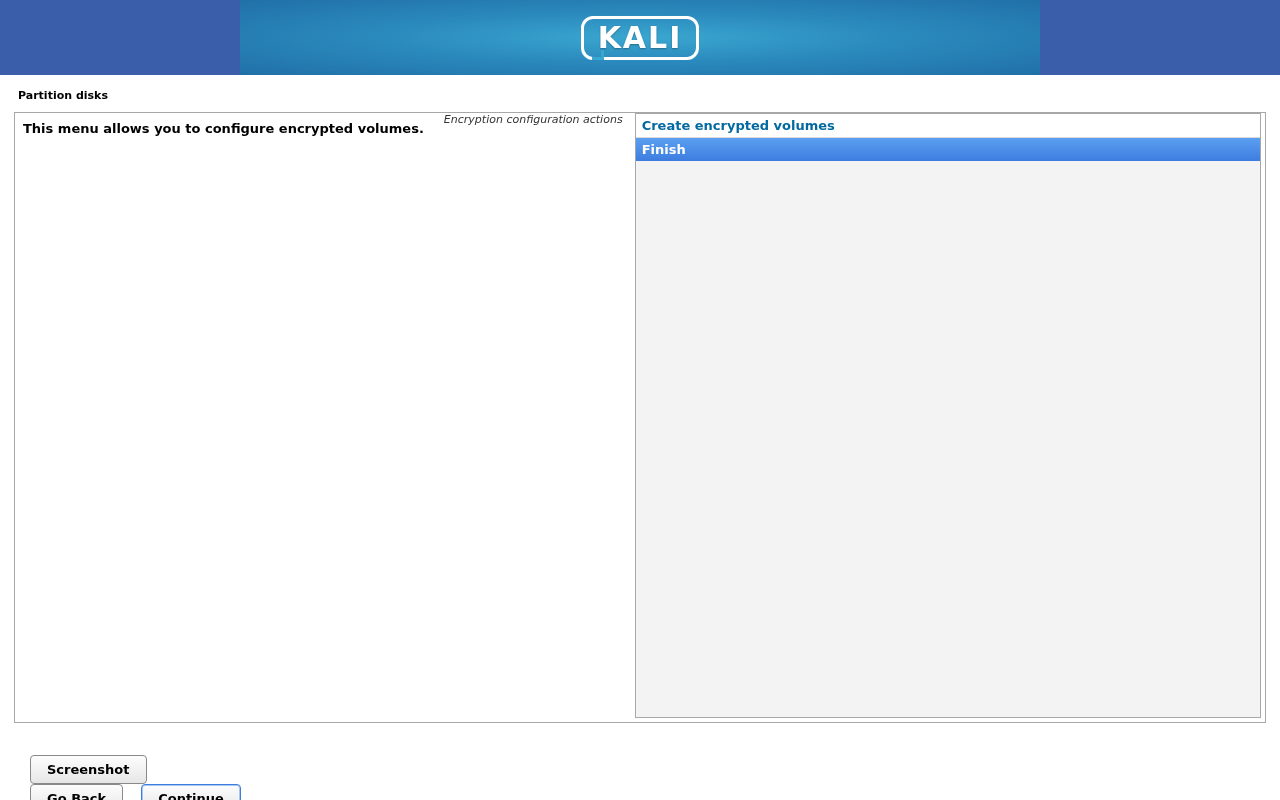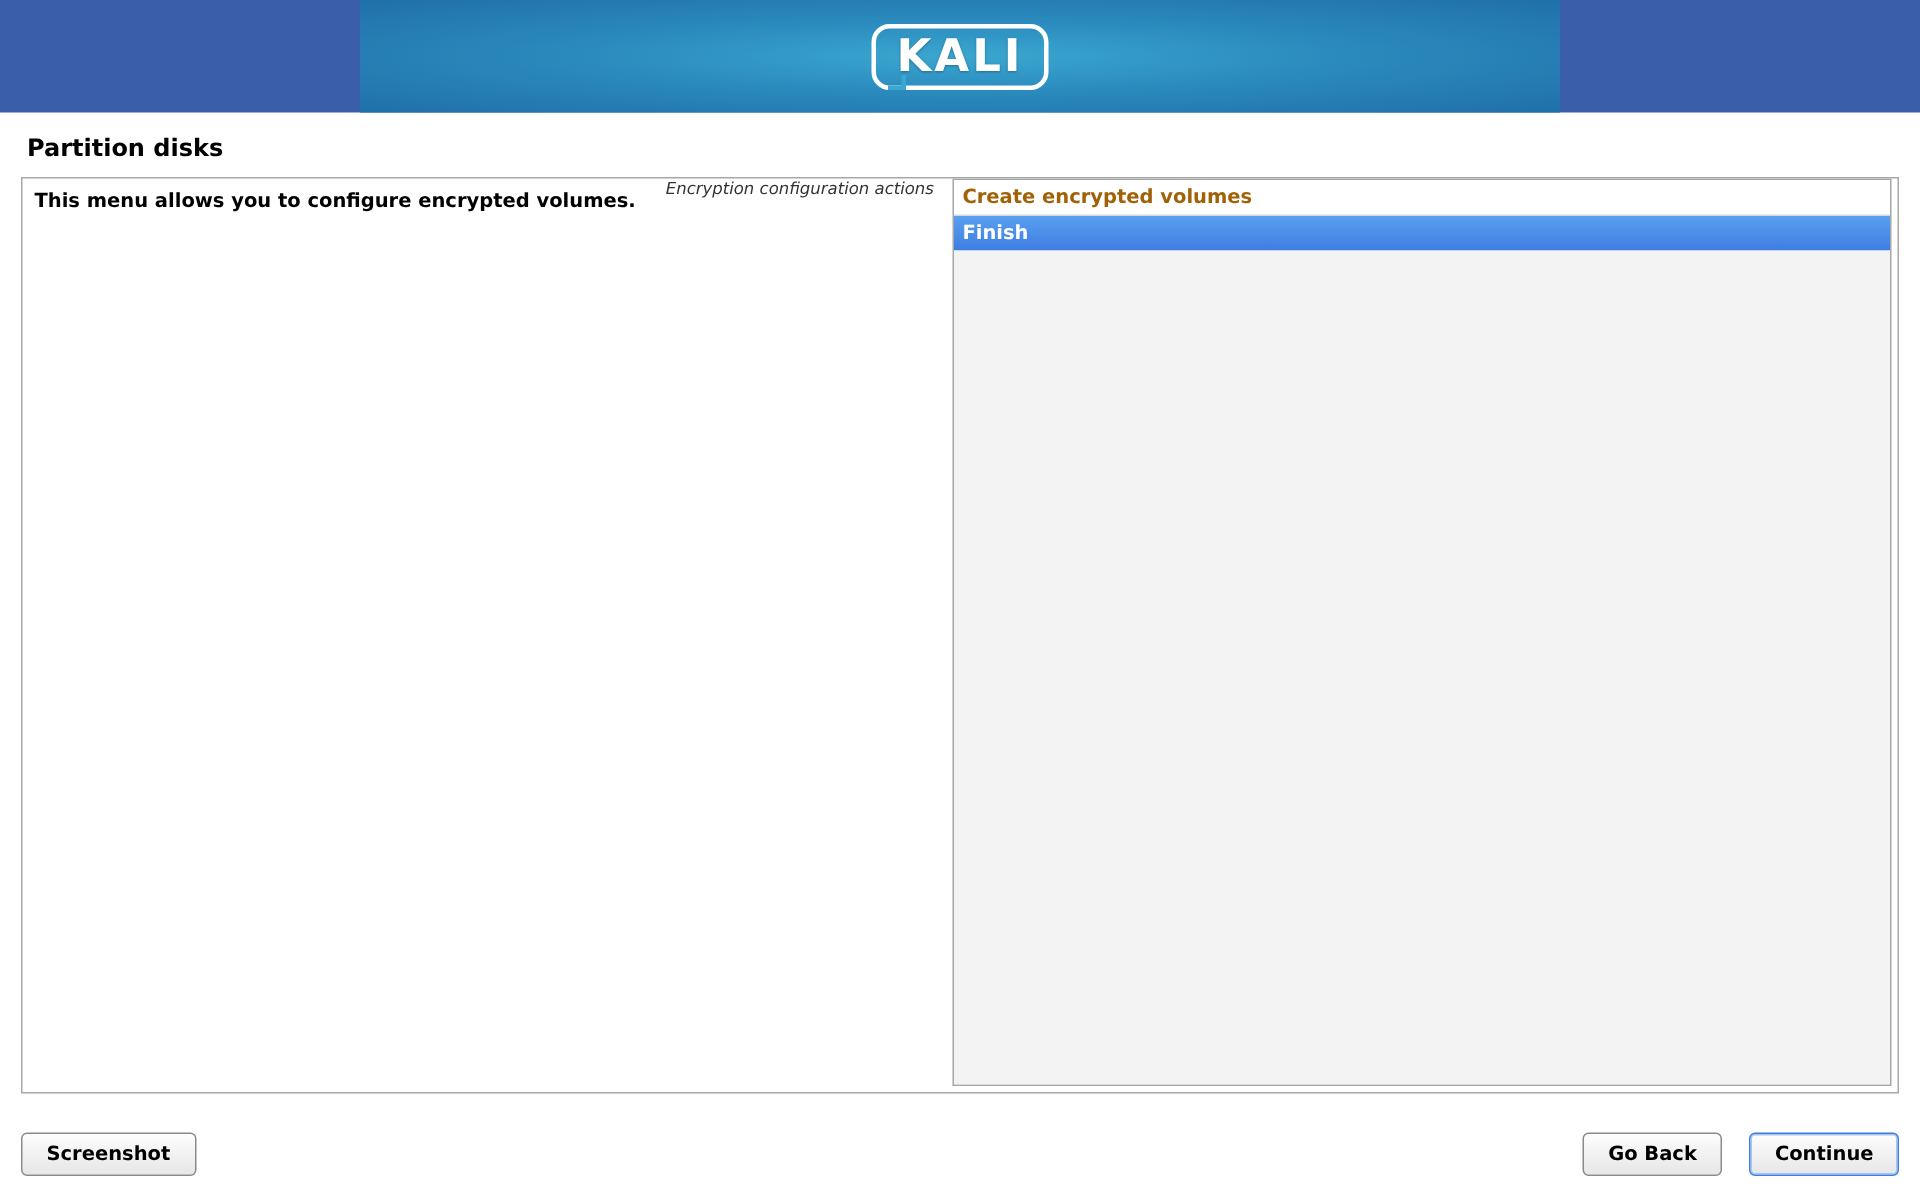--- a/index.html
+++ b/index.html
@@ -52,21 +52,21 @@
     position: absolute;
     width: 3px; height: 10px;
     background: #3aa7d0;
     bottom: -3px; left: 17px;
   }
 
   
   .page-title {
     padding: 14px 0 10px 18px;
     font-weight: 700;
-    font-size: 16px;
+    font-size: 11px;
     color: #000;
   }
 
   
   .panel {
     margin: 0 14px;
     border: 1px solid #a8a8a8;
     height: 611px;
     display: flex;
     flex-direction: row;
@@ -96,42 +96,43 @@
   }
   .list-item {
     font-weight: 700;
     font-size: 13px;
     padding: 4px 6px;
     line-height: 15px;
     cursor: default;
   }
   .list-item.normal {
     background: #ffffff;
-    color: #a16207;
+    color: #0369a1;
     border-bottom: 1px solid #d8d8d8;
   }
   .list-item.selected {
     background: linear-gradient(#5a9ff0, #3e7de0);
     color: #ffffff;
   }
   .list-filler {
     flex: 1 1 auto;
     background: #f3f3f3;
   }
 
   
   .actions {
     position: absolute;
     left: 0; right: 0;
     bottom: 0;
     height: 55px;
-    padding: 10px 14px 0 14px;
+    padding: 10px 14px 0 30px;
     display: flex;
     align-items: flex-start;
     justify-content: space-between;
+    flex-direction: column;
   }
   .actions .right { display: flex; gap: 18px; }
   button.d-btn {
     font-family: inherit;
     font-size: 13px;
     font-weight: 700;
     padding: 6px 16px;
     border: 1px solid #8a8a8a;
     border-radius: 4px;
     background: linear-gradient(#fdfdfd, #e6e6e6);

